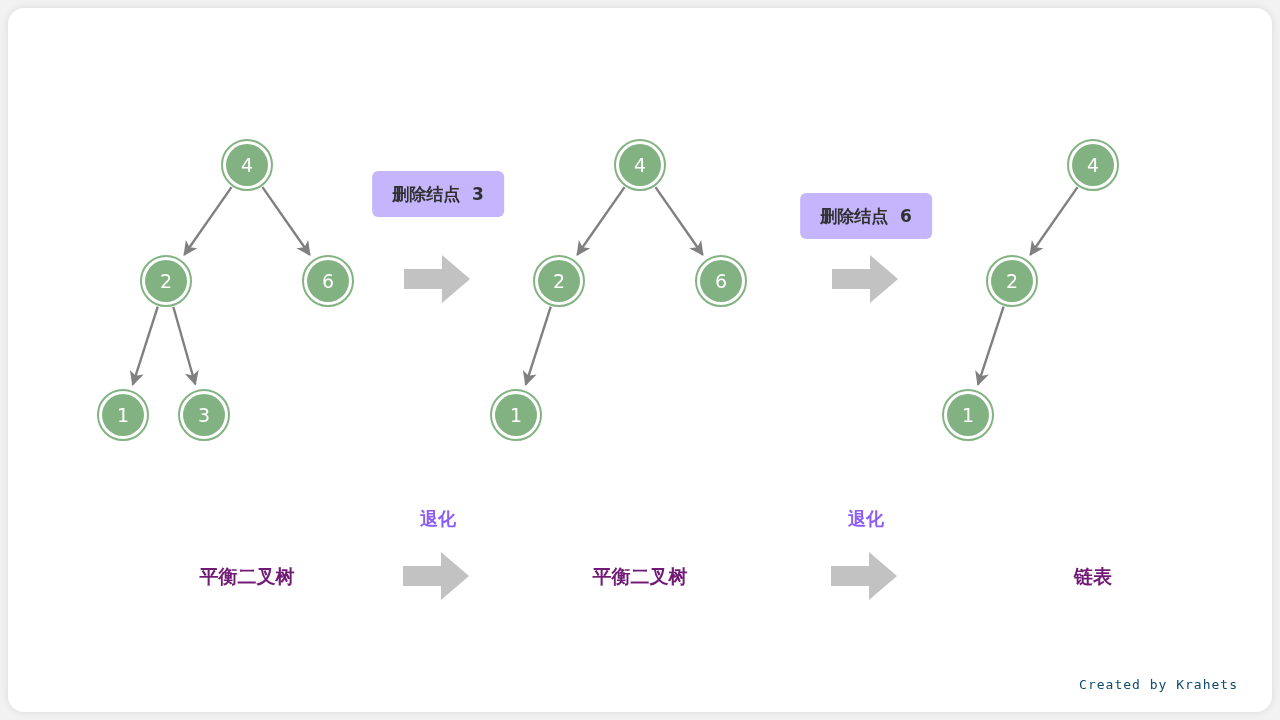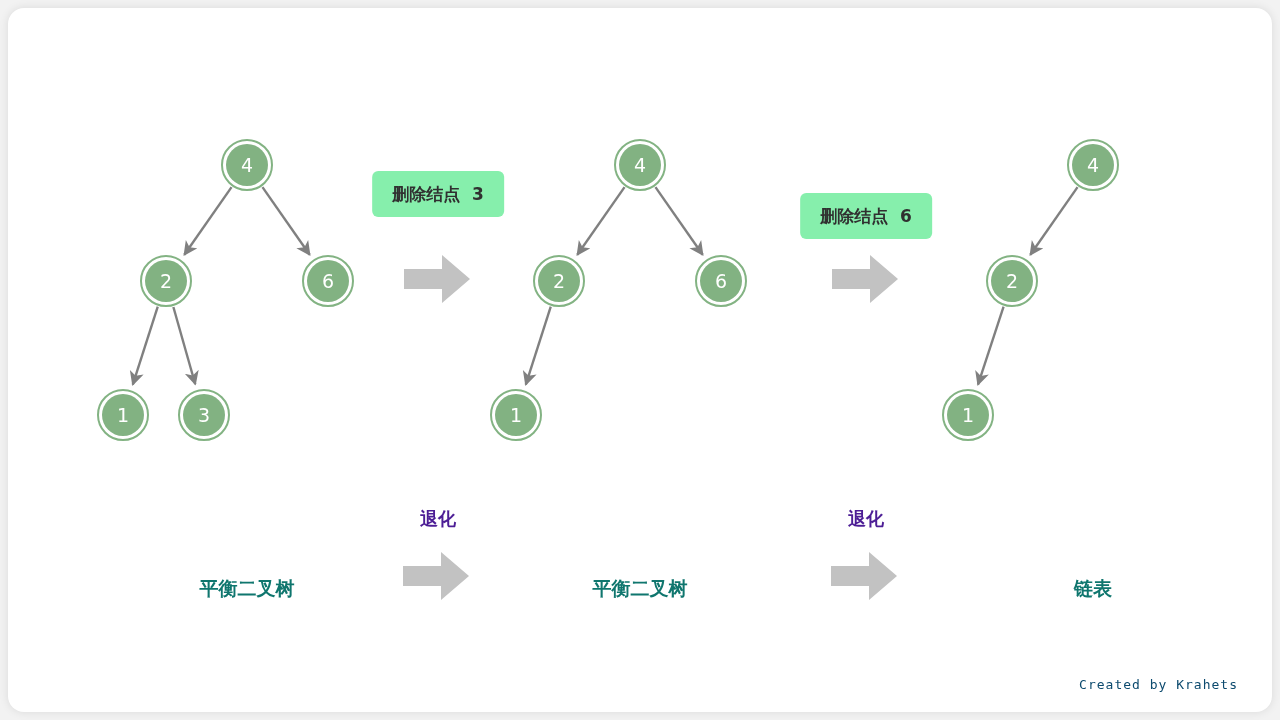--- a/index.html
+++ b/index.html
@@ -60,52 +60,51 @@
     display: flex;
     align-items: center;
     justify-content: center;
     color: #ffffff;
     font-size: 19px;
     font-family: "DejaVu Sans", sans-serif;
     line-height: 1;
   }
   .chip {
     position: absolute;
-    background: #86efac;
+    background: #c4b5fd;
     border-radius: 6px;
     color: #303030;
     font-size: 17px;
     font-weight: bold;
     display: flex;
     align-items: center;
     justify-content: center;
     height: 46px;
     transform: translateX(-50%);
     padding: 0 20px;
     white-space: pre;
     font-family: "DejaVu Sans", sans-serif;
   }
   .blockarrow {
     position: absolute;
     transform: translate(-50%, -50%);
   }
   .caption {
     position: absolute;
     transform: translate(-50%, -50%);
-    color: #0f766e;
+    color: #701a75;
     font-size: 19px;
     font-weight: bold;
     white-space: pre;
     font-family: "DejaVu Sans", sans-serif;
-    margin-top: 12px;
   }
   .sublabel {
     position: absolute;
     transform: translate(-50%, -50%);
-    color: #4c1d95;
+    color: #8b5cf6;
     font-size: 18px;
     font-weight: bold;
     white-space: pre;
     font-family: "DejaVu Sans", sans-serif;
   }
   #credit {
     position: absolute;
     right: 42px;
     bottom: 28px;
     color: #0c4a6e;

